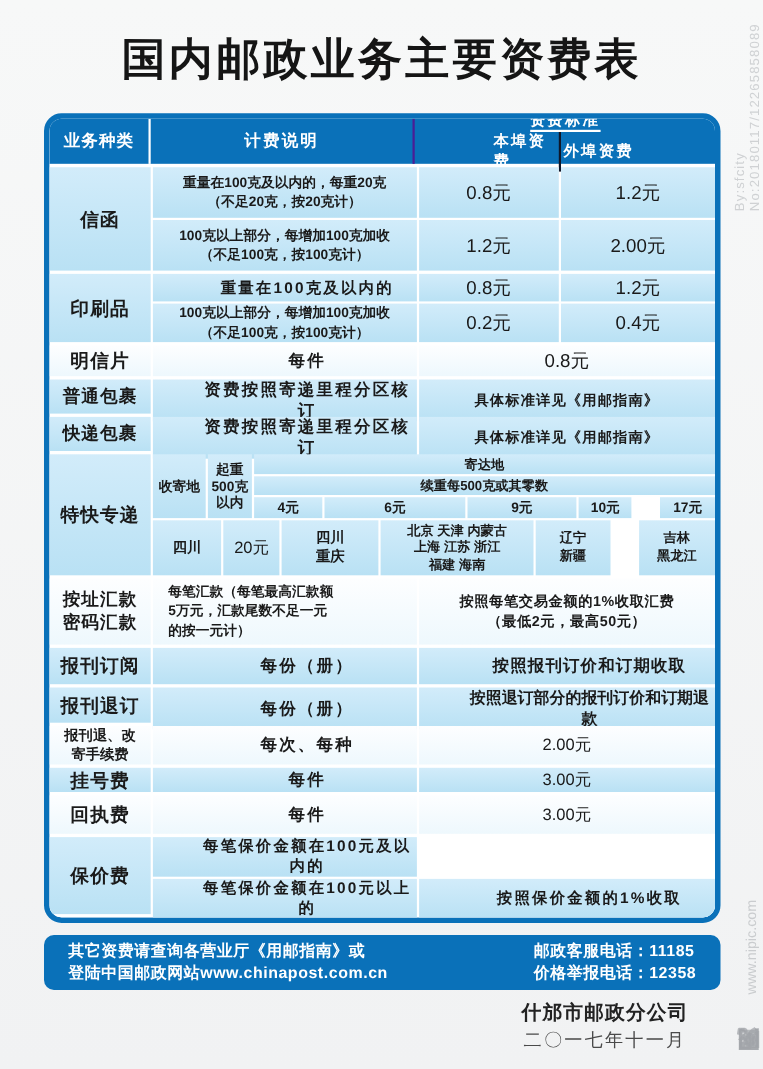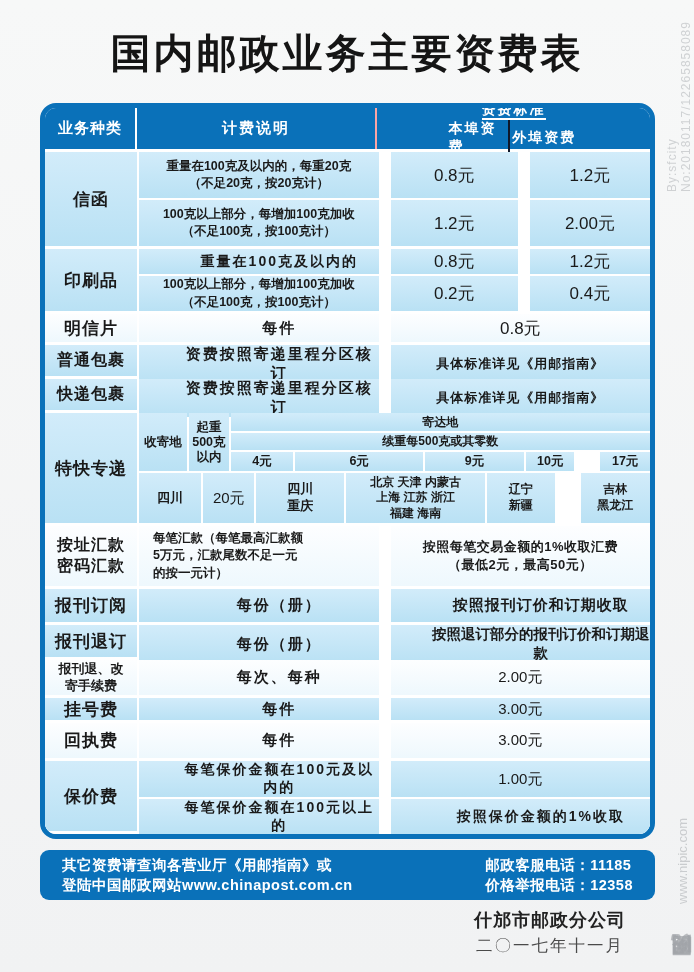--- a/index.html
+++ b/index.html
@@ -16,32 +16,32 @@
   }
   
   .fee-table {
     position:absolute; left:40px; top:103px; width:615px;
     border:5px solid #0a71b9; border-radius:16px;
     background:#fff; overflow:hidden;
   }
   .thead { display:flex; background:#0a71b9; color:#fff; height:41px; font-weight:bold; }
   .th { display:flex; align-items:center; justify-content:center; }
   .th.c1 { width:15.2%; border-right:2px solid #fff; font-size:15px; letter-spacing:1px; }
-  .th.c2 { width:39.7%; border-right:2px solid #fca5a5; font-size:15px; letter-spacing:2px; }
+  .th.c2 { width:39.7%; border-right:2px solid #4c1d95; font-size:15px; letter-spacing:2px; }
   .th.c34 { width:45.1%; display:flex; flex-direction:column; }
   .std { height:19px; display:flex; align-items:center; justify-content:center; font-size:14px; letter-spacing:2px; border-bottom:2px solid #fff; }
   .fee-pair { flex:1; display:flex; }
   .fee-pair div { display:flex; align-items:center; justify-content:center; font-size:14px; letter-spacing:2px; }
   .fp1 { width:47.2%; border-right:2px solid #0f172a; }
   .fp2 { flex:1; }
 
   .tbody { display:flex; flex-direction:column; gap:3px; padding:3px 0; background:#fff; }
   .grp { display:flex; gap:2px; }
   .grp-rows { flex:1; display:flex; flex-direction:column; gap:2px; }
-  .r { flex:1; display:flex; gap:12px; }
+  .r { flex:1; display:flex; gap:2px; }
   .c { display:flex; flex-direction:column; align-items:center; justify-content:center; text-align:center; }
   .col1 { width:15.2%; }
   .c2r { width:46.9%; }
   .c3r { width:24.9%; }
   .c4r { flex:1; }
   .span34 { flex:1; }
   .bgL { background:linear-gradient(180deg,#d2ecfa 0%,#b9e1f4 100%); }
   .bgW { background:linear-gradient(180deg,#fdfeff 0%,#eef8fd 100%); }
   .lbl { font-size:17px; font-weight:bold; letter-spacing:1px; }
   .lbl-sm { font-size:13px; font-weight:bold; line-height:1.3; }
@@ -280,21 +280,20 @@
           <div class="c span34 bgW val" style="font-size:15px">3.00元</div>
         </div>
       </div>
     </div>
 
     <div class="grp" style="height:70px">
       <div class="c col1 bgL lbl">保价费</div>
       <div class="grp-rows">
         <div class="r">
           <div class="c c2r bgL mid" style="font-size:14px">每笔保价金额在100元及以内的</div>
-          <div class="c span34 bgL val" style="font-size:15px">1.00元</div>
         </div>
         <div class="r">
           <div class="c c2r bgL mid" style="font-size:14px">每笔保价金额在100元以上的</div>
           <div class="c span34 bgL mid" style="font-size:14px">按照保价金额的1%收取</div>
         </div>
       </div>
     </div>
 
   </div>
 </div>

